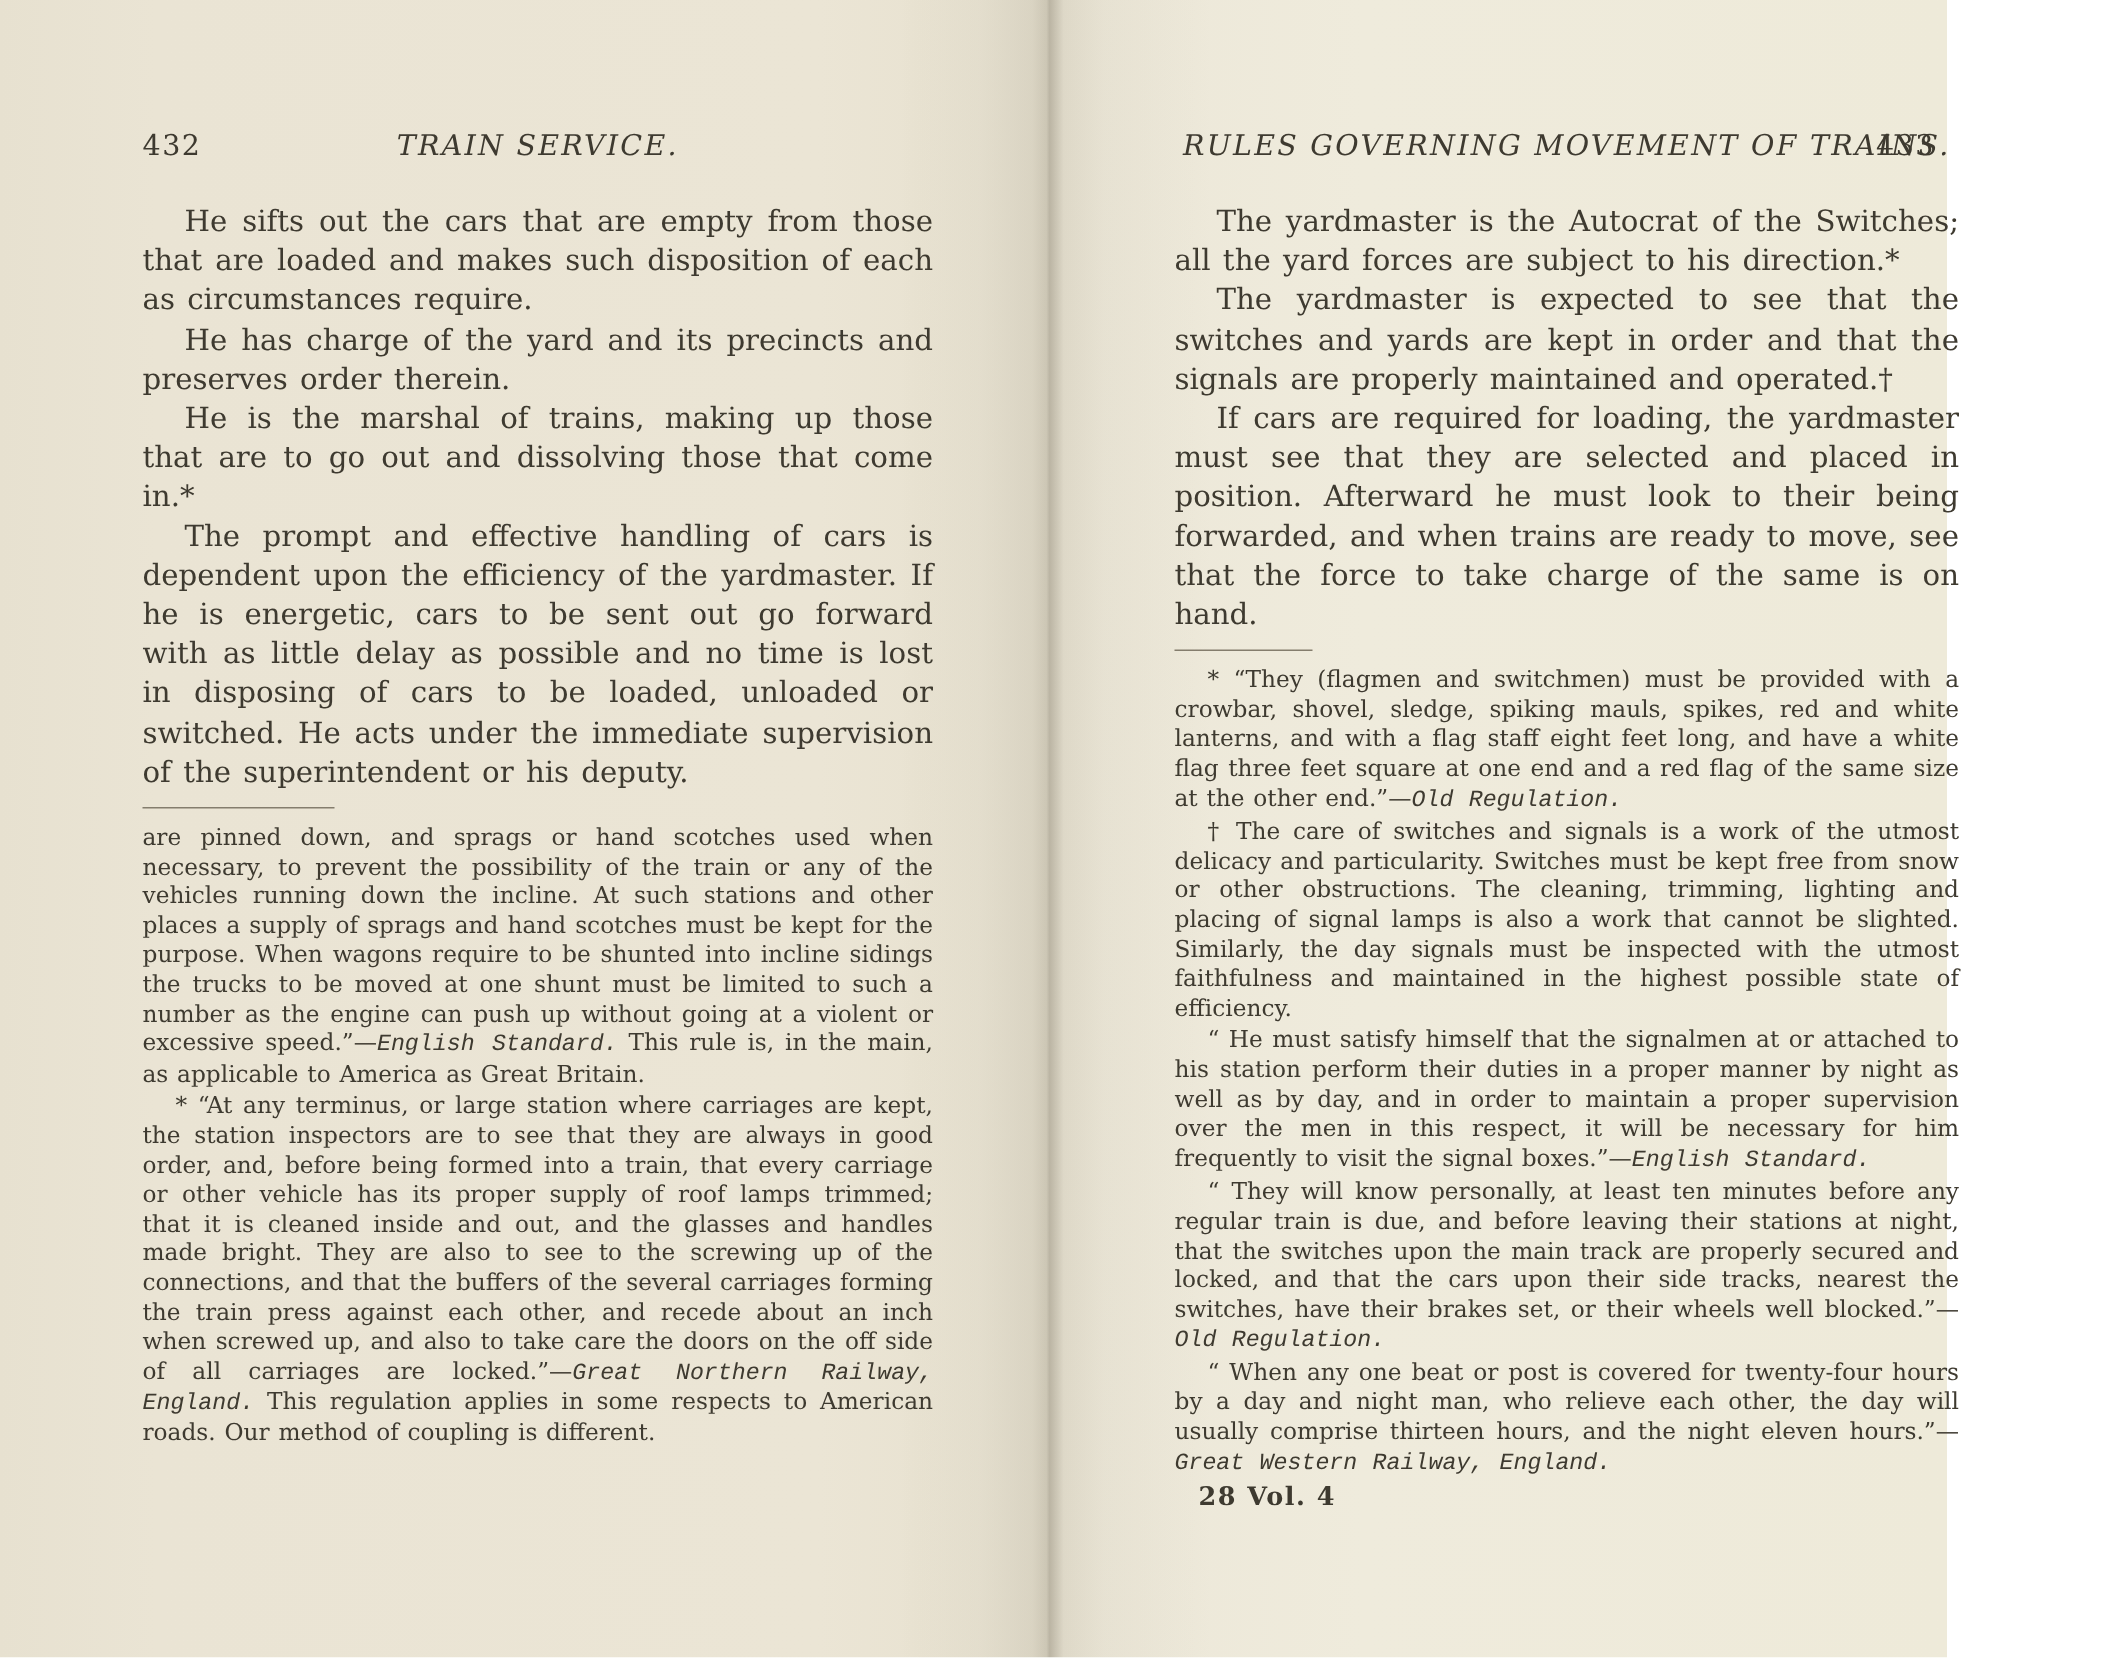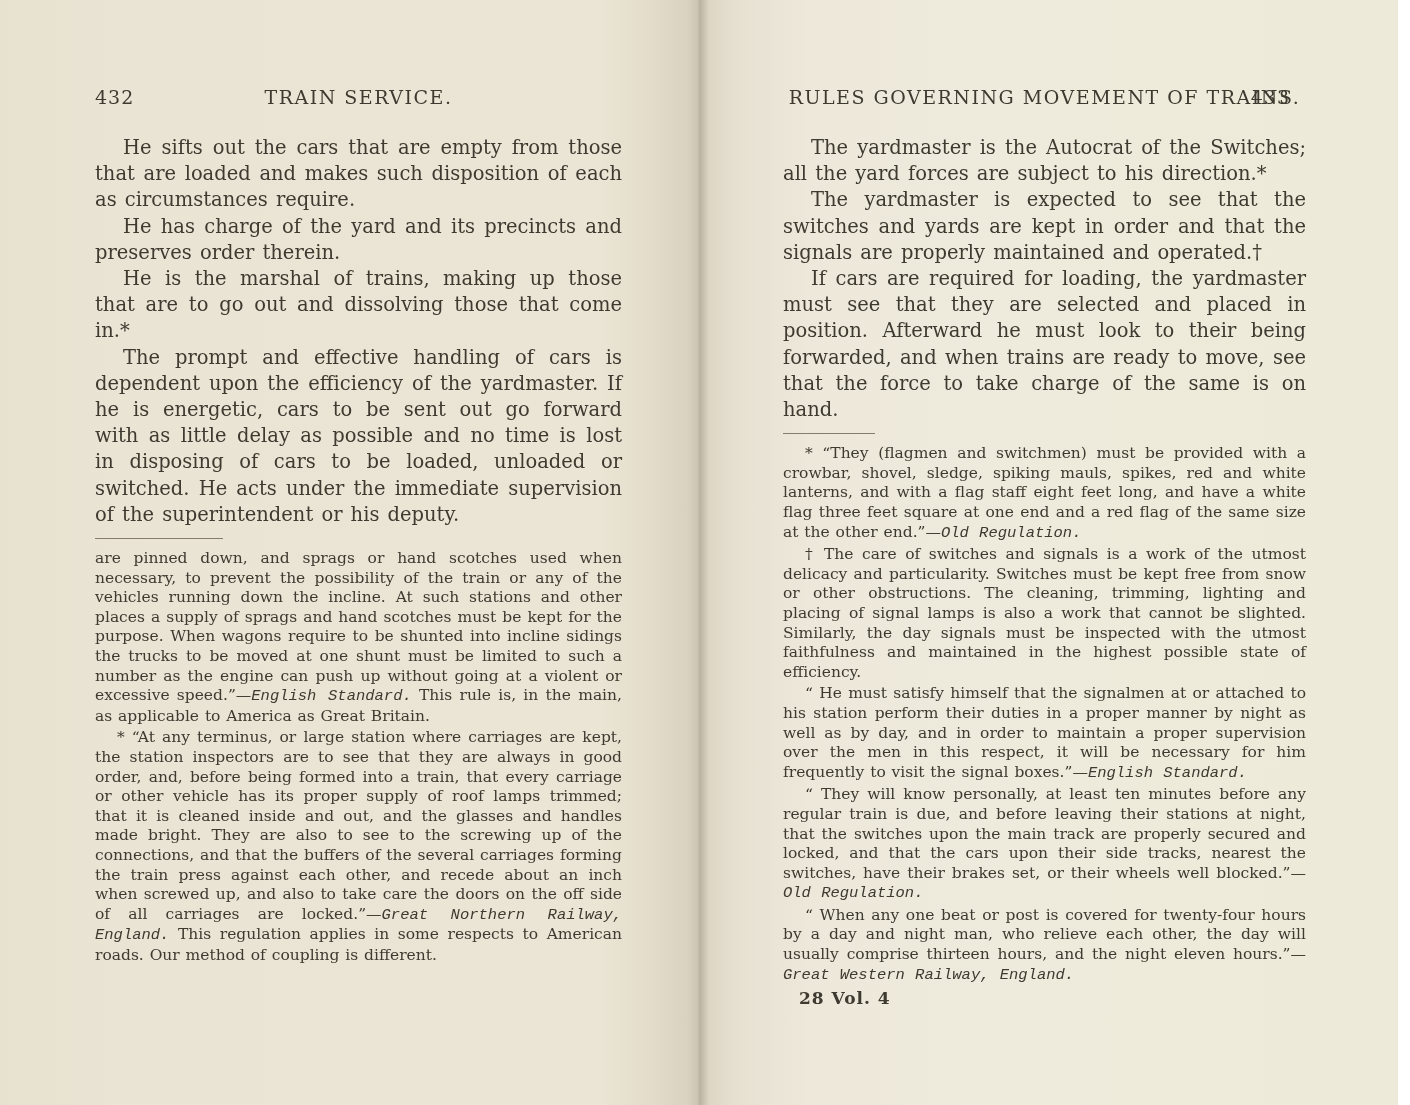--- a/index.html
+++ b/index.html
@@ -3,21 +3,21 @@
 <meta charset="utf-8">
 <style>
   html, body {
     margin: 0; padding: 0;
     width: 1410px; height: 1105px;
     overflow: hidden;
     font-family: "DejaVu Serif", "Liberation Serif", serif;
   }
   .spread {
     position: relative;
-    width: 1398px; height: 1105px;
+    width: 1298px; height: 1105px;
     background: linear-gradient(90deg, #e7e1d0 0%, #eae4d4 8%, #ebe5d5 42%, #e9e3d2 47%, #ece7d8 54%, #efebdc 70%, #eeead9 100%);
   }
   .gutter-shadow {
     position: absolute; top: 0; left: 600px;
     width: 210px; height: 1105px;
     background: linear-gradient(90deg,
       rgba(95,85,55,0)   0%,
       rgba(95,85,55,0.05) 25%,
       rgba(95,85,55,0.13) 42%,
       rgba(80,70,42,0.20) 46.5%,
@@ -34,20 +34,21 @@
   .page-left  { left: 95px;  top: 86px; width: 527px; }
   .page-right { left: 783px; top: 86px; width: 523px; }
 
   .page-header {
     position: relative;
     height: 24px;
     font-size: 19px;
   }
   .running-head {
     text-align: center;
+    font-style: italic;
     letter-spacing: 1.5px;
     white-space: nowrap;
   }
   .page-num {
     position: absolute; top: 0;
     font-style: normal;
     font-size: 19px;
     letter-spacing: 1px;
   }
   .page-num-left  { left: 0; }

